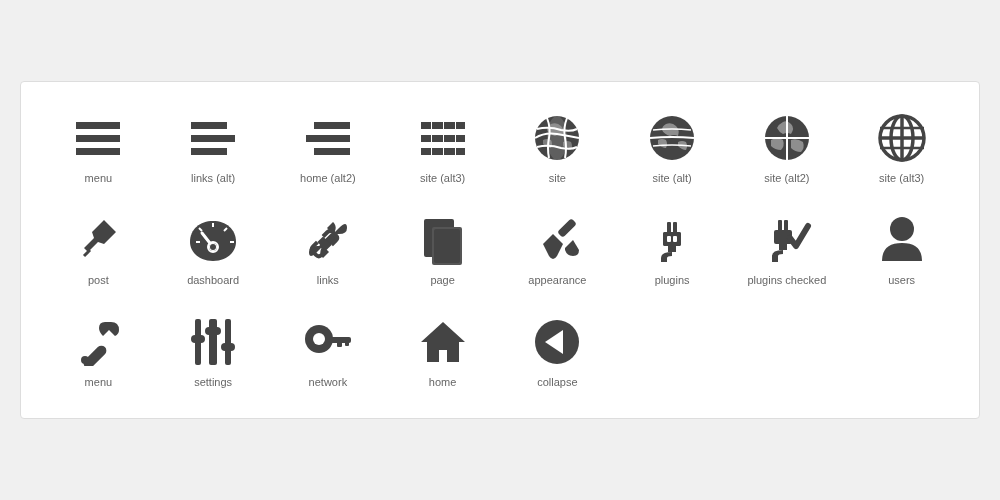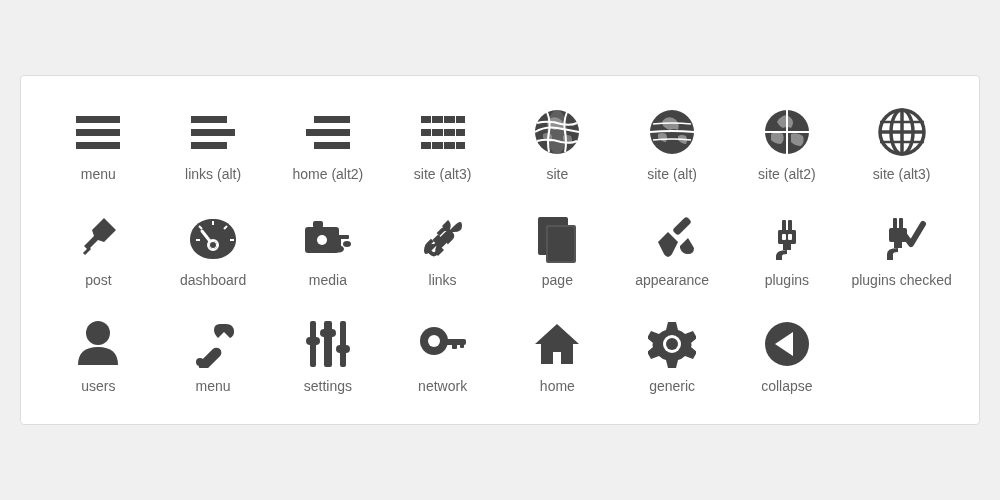--- a/index.html
+++ b/index.html
@@ -24,21 +24,21 @@
       grid-template-columns: repeat(8, 1fr);
       row-gap: 30px;
     }
     .icon-cell {
       display: flex;
       flex-direction: column;
       align-items: center;
       gap: 8px;
     }
     .icon-label {
-      font-size: 14px;
+      font-size: 11px;
       color: #666;
       text-align: center;
     }
     .icon-shape {
       width: 52px;
       height: 52px;
       display: flex;
       align-items: center;
       justify-content: center;
       color: #444;
@@ -193,37 +193,20 @@
           <line x1="11" y1="11" x2="14" y2="14" stroke="#fff" stroke-width="2"></line>
           <line x1="39" y1="11" x2="36" y2="14" stroke="#fff" stroke-width="2"></line>
 
           <circle cx="25" cy="30" r="3" fill="#444"></circle>
           <circle cx="25" cy="30" r="5" fill="none" stroke="#fff" stroke-width="2"></circle>
         </svg>
       </div>
       <span class="icon-label">dashboard</span>
     </div>
 
-    <div class="icon-cell">
-      <div class="icon-shape">
-        <svg width="50" height="46" viewBox="0 0 50 46">
-
-          <rect x="2" y="12" width="34" height="26" rx="3"></rect>
-          <circle cx="19" cy="25" r="8" fill="#444"></circle>
-          <circle cx="19" cy="25" r="5" fill="#fff"></circle>
-          <rect x="10" y="6" width="10" height="7" rx="2"></rect>
-
-          <rect x="34" y="20" width="4" height="14" rx="1" fill="#444"></rect>
-          <rect x="34" y="20" width="12" height="4" rx="1" fill="#444"></rect>
-          <ellipse cx="36" cy="34" rx="5" ry="3.5" fill="#444"></ellipse>
-          <ellipse cx="44" cy="29" rx="4" ry="3" fill="#444"></ellipse>
-        </svg>
-      </div>
-      <span class="icon-label">media</span>
-    </div>
 
     <div class="icon-cell">
       <div class="icon-shape">
         <svg width="50" height="44" viewBox="0 0 50 44">
           <path d="M20 28 L14 34 Q6 42 6 34 Q6 28 14 28 L20 28Z" fill="#444"></path>
           <path d="M20 28 C20 28 14 34 20 40 L26 34 L20 28Z" fill="#444"></path>
           <path d="M30 16 L36 10 Q44 2 44 10 Q44 16 36 16 L30 16Z" fill="#444"></path>
           <path d="M30 16 C30 16 36 10 30 4 L24 10 L30 16Z" fill="#444"></path>
           <rect x="16" y="20" width="18" height="8" rx="2" transform="rotate(-45 25 24)" fill="#444"></rect>
 
@@ -357,30 +340,20 @@
       <div class="icon-shape">
         <svg width="48" height="48" viewBox="0 0 48 48">
 
           <polygon points="24,4 46,24 40,24 40,44 28,44 28,32 20,32 20,44 8,44 8,24 2,24"></polygon>
 
         </svg>
       </div>
       <span class="icon-label">home</span>
     </div>
 
-    <div class="icon-cell">
-      <div class="icon-shape">
-        <svg width="48" height="48" viewBox="0 0 48 48">
-          <path d="M20 2 L28 2 L30 10 Q34 11 37 14 L45 11 L49 18 L43 23 Q43.5 24 43.5 25 Q43.5 26 43 27 L49 32 L45 39 L37 36 Q34 39 30 40 L28 48 L20 48 L18 40 Q14 39 11 36 L3 39 L-1 32 L5 27 Q4.5 26 4.5 25 Q4.5 24 5 23 L-1 18 L3 11 L11 14 Q14 11 18 10Z" fill="#444"></path>
-          <circle cx="24" cy="24" r="9" fill="#fff"></circle>
-          <circle cx="24" cy="24" r="6" fill="#444"></circle>
-        </svg>
-      </div>
-      <span class="icon-label">generic</span>
-    </div>
 
     <div class="icon-cell">
       <div class="icon-shape">
         <svg width="48" height="48" viewBox="0 0 48 48">
           <circle cx="24" cy="24" r="22"></circle>
           <polygon points="30,12 30,36 12,24" fill="#fff"></polygon>
         </svg>
       </div>
       <span class="icon-label">collapse</span>
     </div>

